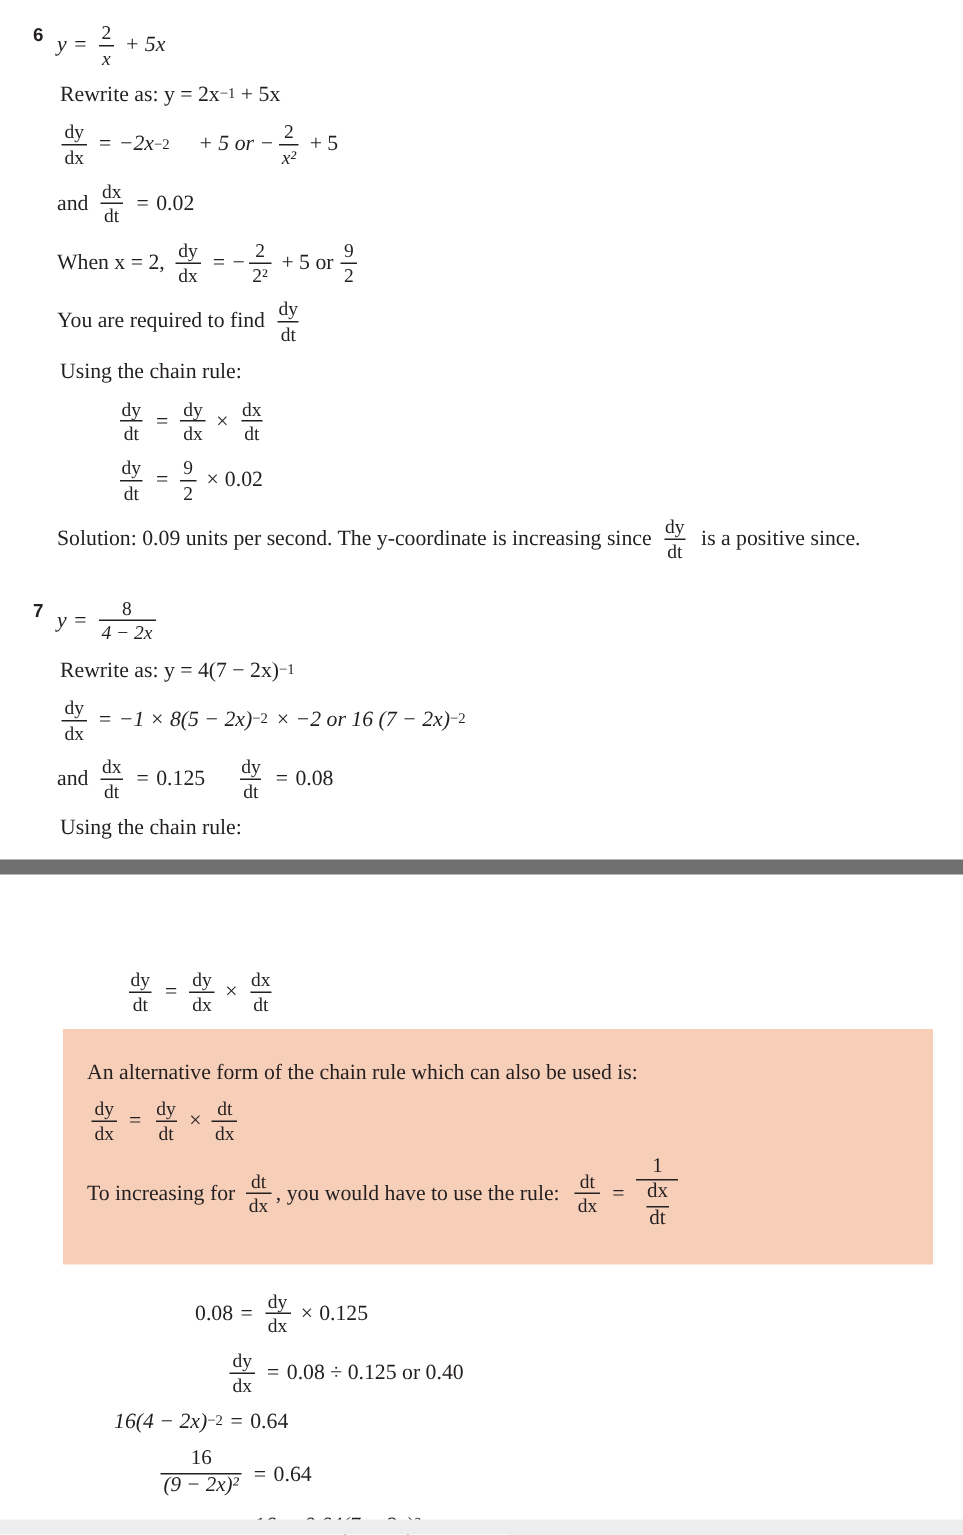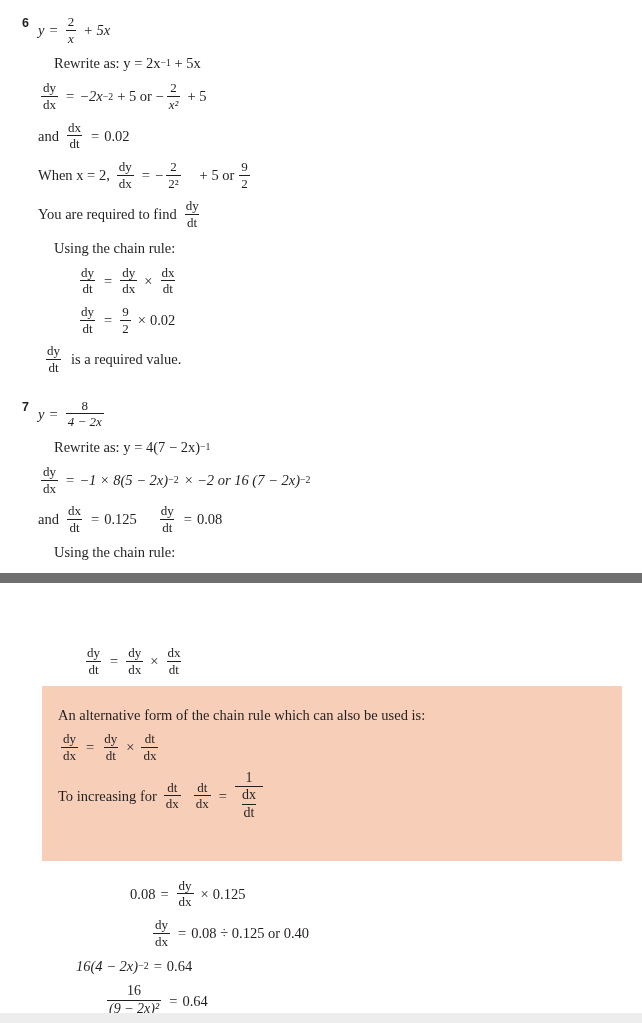--- a/index.html
+++ b/index.html
@@ -37,21 +37,21 @@
     flex: 0 0 16px;
     margin-left: -16px;
     padding-top: 10px;
   }
   .qbody {
     flex: 1 1 auto;
   }
   .line {
     font-size: 14.5px;
     line-height: 1.25;
-    margin: 7px 16px;
+    margin: 7px 2px;
     display: flex;
     align-items: center;
     flex-wrap: wrap;
   }
   .line.tall { margin: 9px 0; }
   .txt { white-space: pre; }
   .it { font-style: italic; }
   
   .frac {
     display: inline-flex;
@@ -84,21 +84,21 @@
     position: absolute;
     left: 0;
     width: 642px;
     height: 10px;
     background: #6f6f6f;
   }
   
   .tintbox {
     background: #f7cfb9;
     margin: 10px 20px 10px 42px;
-    padding: 12px 16px 32px 16px;
+    padding: 12px 16px 14px 16px;
   }
   .tintbox .line { margin: 8px 0; }
   
   .work {
     margin-top: 18px;
   }
   .work .line {
     justify-content: flex-start;
     margin: 9px 0;
   }
@@ -144,21 +144,21 @@
         </div>
 
         <div class="line tall">
           <span class="frac">
             <span class="num">dy</span>
             <span class="den">dx</span>
           </span>
           <span class="eq">=</span>
           <span class="txt it">−2x</span>
             <span class="sup">−2</span>
-          <span class="txt" style="margin-left:4px;">+ 5 or −</span>
+          <span class="txt" style="margin-left:19px;font-style:italic;">+ 5 or −</span>
           <span class="frac">
             <span class="num">2</span>
             <span class="den it">x²</span>
           </span>
           <span class="txt" style="margin-left:4px;">+ 5</span>
         </div>
 
         <div class="line tall">
           <span class="txt">and</span>
           <span class="frac" style="margin-left:7px;">
@@ -174,21 +174,21 @@
           <span class="frac" style="margin-left:7px;">
             <span class="num">dy</span>
             <span class="den">dx</span>
           </span>
           <span class="eq">=</span>
           <span class="txt">−</span>
           <span class="frac">
             <span class="num">2</span>
             <span class="den">2²</span>
           </span>
-          <span class="txt" style="margin-left:16px;">+ 5 or</span>
+          <span class="txt" style="margin-left:4px;">+ 5 or</span>
           <span class="frac" style="margin-left:5px;">
             <span class="num">9</span>
             <span class="den">2</span>
           </span>
         </div>
 
         <div class="line tall">
           <span class="txt">You are required to find</span>
           <span class="frac" style="margin-left:7px;">
             <span class="num">dy</span>
@@ -225,25 +225,26 @@
           <span class="eq">=</span>
           <span class="frac">
             <span class="num">9</span>
             <span class="den">2</span>
           </span>
           <span class="op">×</span>
           <span class="txt">0.02</span>
         </div>
 
         <div class="line tall">
+          <span class="txt">Solution: 0.09 units per second. The y-coordinate is increasing since</span>
           <span class="frac" style="margin-left:7px;">
             <span class="num">dy</span>
             <span class="den">dt</span>
           </span>
-          <span class="txt" style="margin-left:6px;">is a required value.</span>
+          <span class="txt" style="margin-left:6px;">is a positive since.</span>
         </div>
 
       </div>
     </div>
   </div>
 
   <div class="section" style="padding-top:6px;">
     <div class="qrow">
       <div class="qnum">7</div>
       <div class="qbody">
@@ -340,20 +341,21 @@
           <span class="num">dt</span>
           <span class="den">dx</span>
         </span>
       </div>
       <div class="line tall">
         <span class="txt">To increasing for</span>
         <span class="frac" style="margin-left:7px;">
           <span class="num">dt</span>
           <span class="den">dx</span>
         </span>
+        <span class="txt">, you would have to use the rule:</span>
         <span class="frac" style="margin-left:10px;">
           <span class="num">dt</span>
           <span class="den">dx</span>
         </span>
         <span class="eq">=</span>
         <span class="frac big">
           <span class="num">1</span>
           <span class="den">
             <span class="frac small">
               <span class="num">dx</span>

